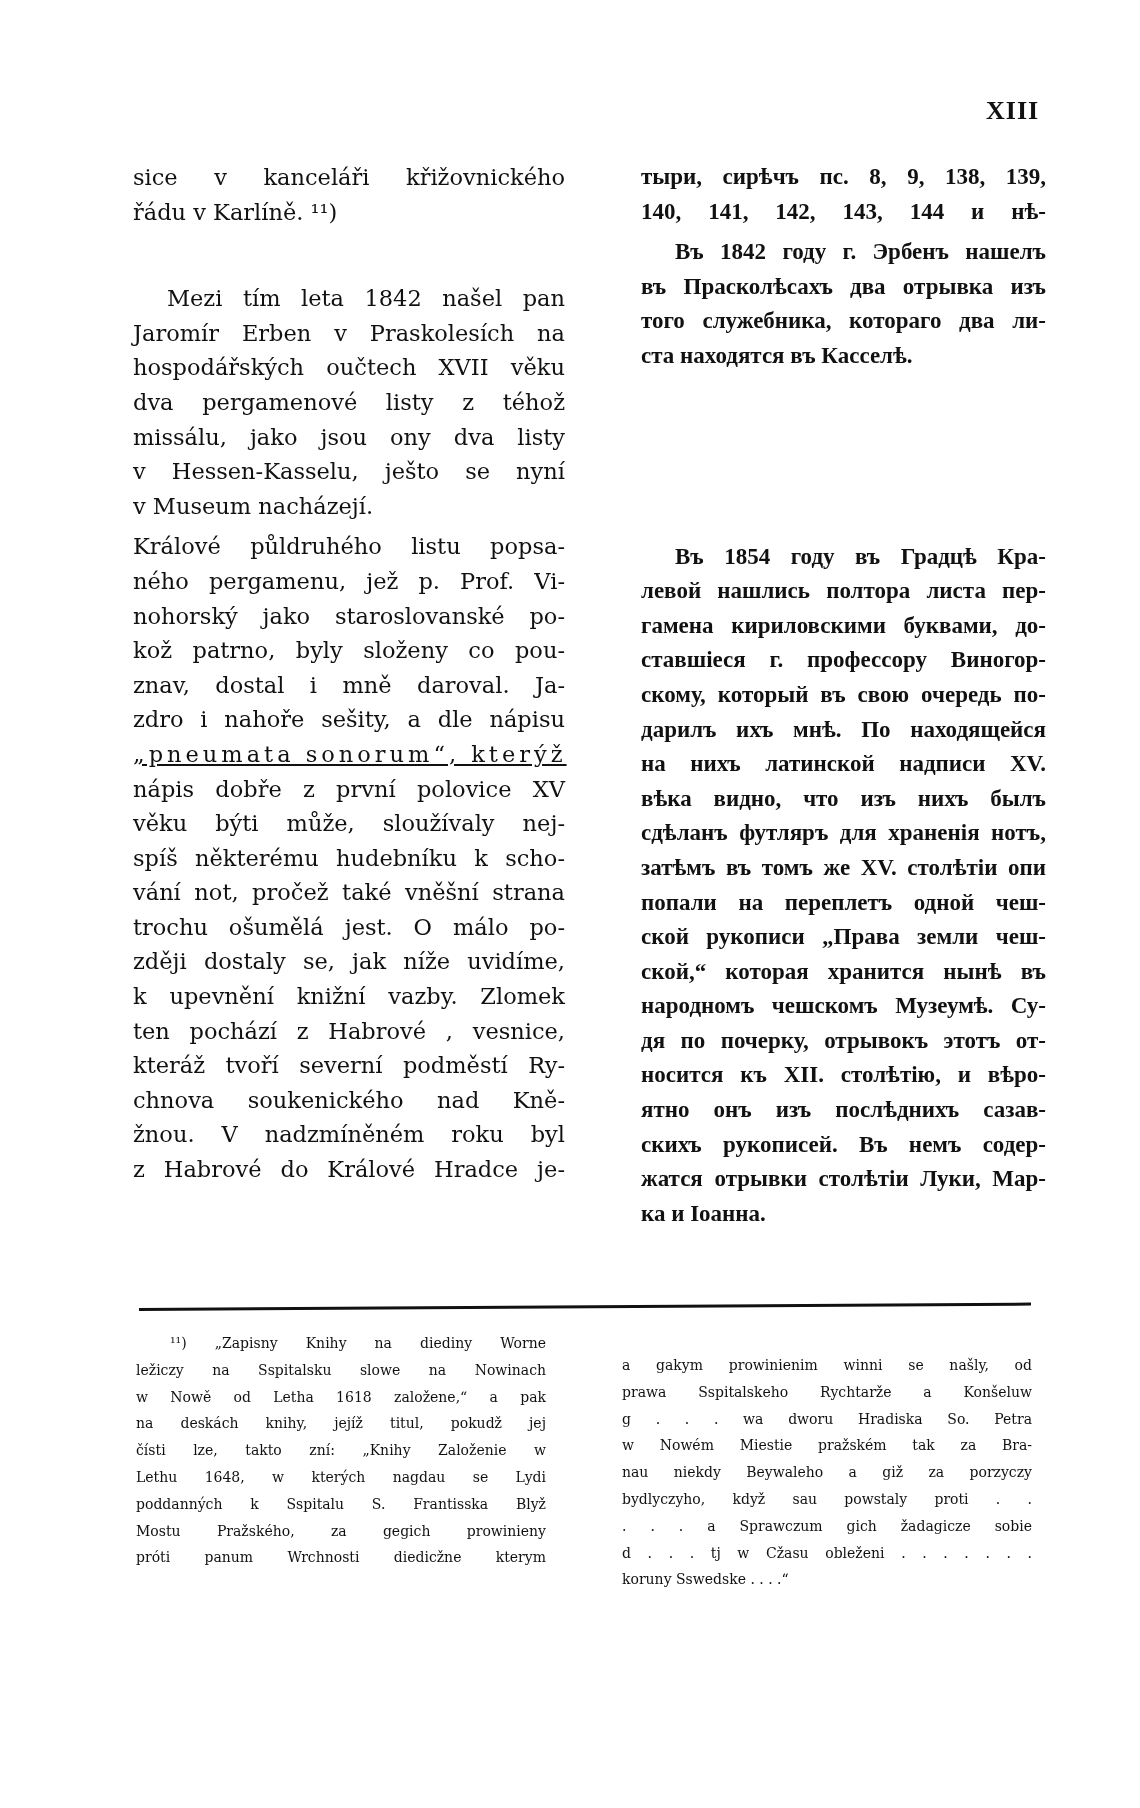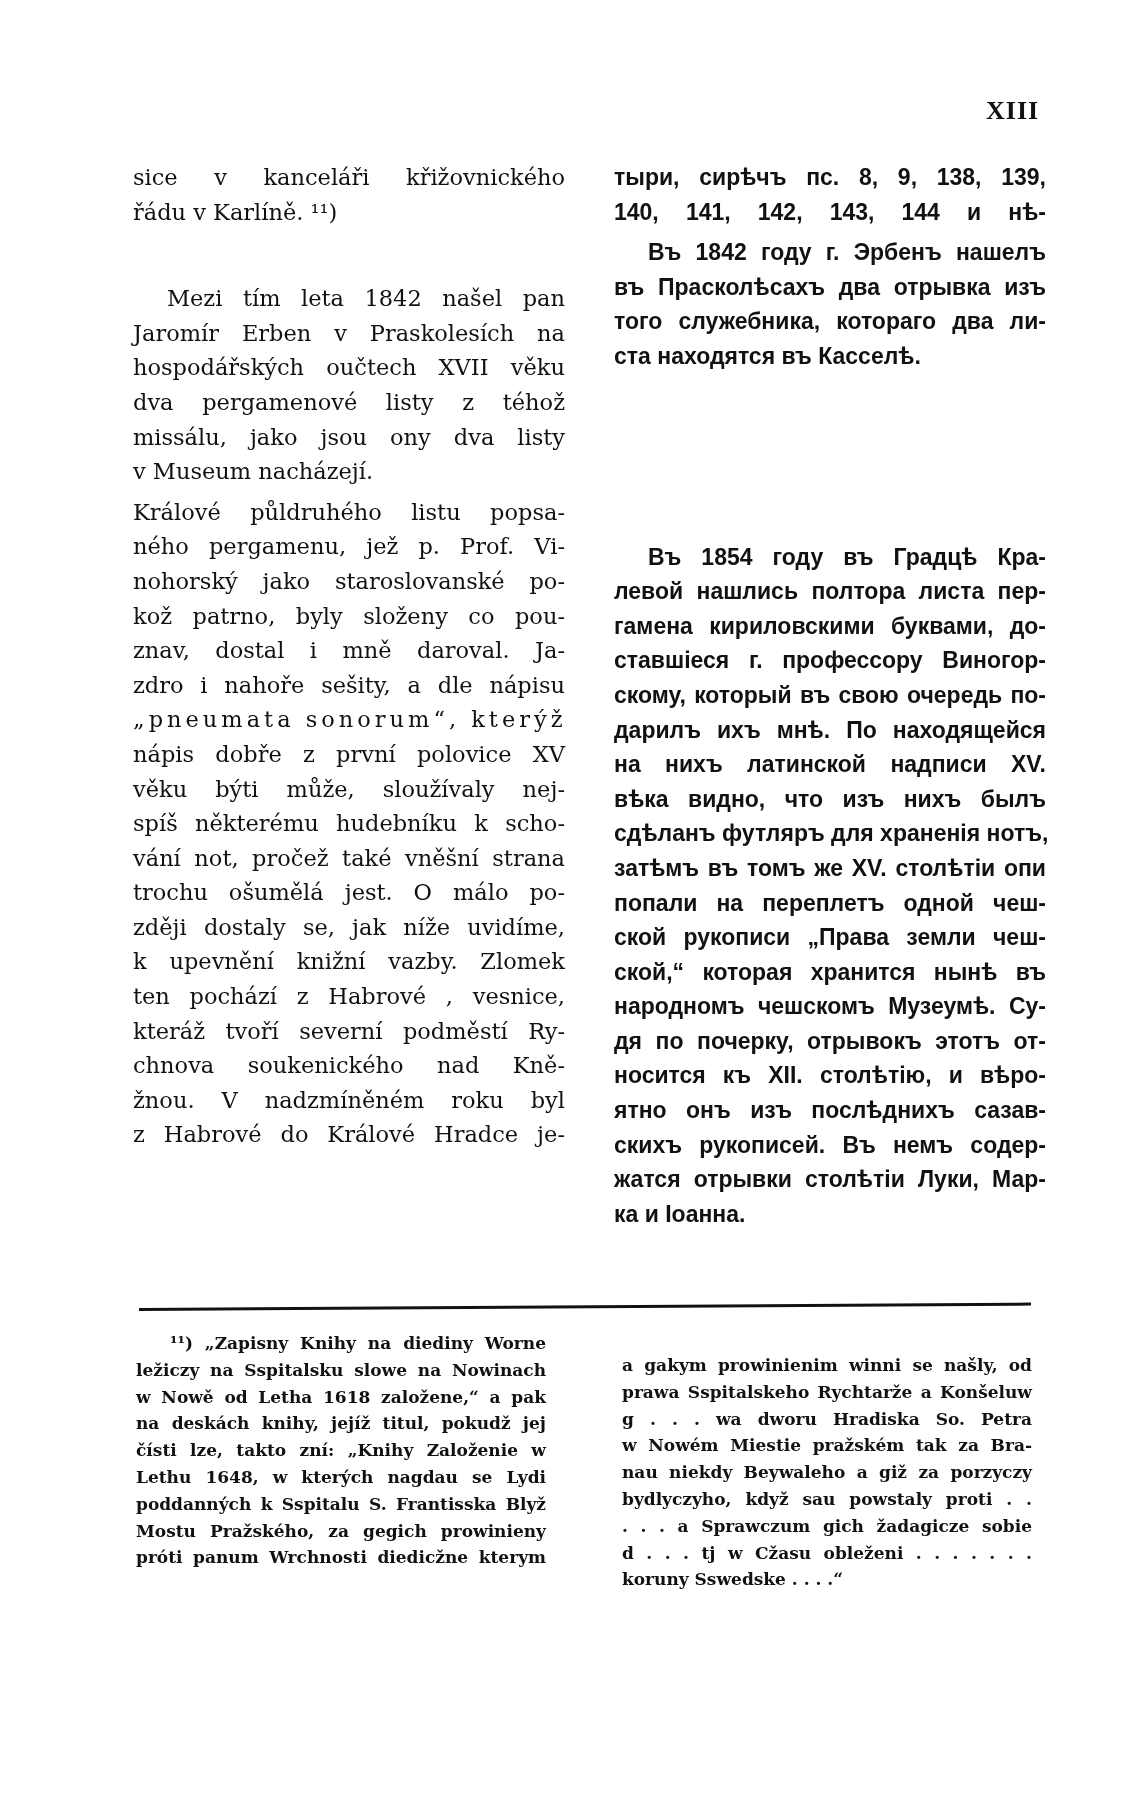--- a/index.html
+++ b/index.html
@@ -6,53 +6,54 @@
   body { width: 1140px; height: 1808px; position: relative; overflow: hidden;
          font-family: "DejaVu Serif", "Liberation Serif", serif; color: #111; }
   .page-number { position: absolute; top: 96px; left: 938px; font-size: 26px; font-weight: bold;
                  font-family: "Liberation Serif", serif; letter-spacing: 1px; margin-left: 48px; }
   .col { position: absolute; top: 160px; width: 432px; }
   .col-left { left: 133px; }
   .col-right { left: 614px; }
   .line { display: block; font-size: 23.5px; line-height: 34.6px; white-space: nowrap;
           text-align: justify; text-align-last: justify; height: 34.6px; overflow: visible; }
   .col-left .line { font-family: "DejaVu Serif", serif; font-size: 22.5px; }
-  .col-right .line { font-family: Liberation Sans, sans-serif; font-weight: bold; font-size: 23px; }
+  .col-right .line { font-family: Liberation Serif, serif; font-weight: bold; font-size: 23px; margin-left: 27px; }
   .line.last { text-align-last: left; }
   .line.indent { padding-left: 34px; }
   .para { display: block; }
   .gap-1 { height: 52px; }
   .gap-small { height: 6px; }
   .gap-big { height: 166px; }
-  .spaced { letter-spacing: 4px; }
+  .spaced { letter-spacing: 4px; text-decoration: underline; }
   .rule { position: absolute; left: 139px; top: 1308px; width: 892px; height: 0;
           border-top: 3px solid #111; transform: rotate(-0.35deg); transform-origin: left center; }
   .fn { position: absolute; top: 1330px; width: 410px; }
   .fn-left { left: 136px; }
   .fn-right { left: 622px; }
-  .fn .line { font-family: "DejaVu Serif", serif; font-size: 17px; line-height: 26.8px; height: 26.8px; font-weight: bold; }
+  .fn .line { font-family: "DejaVu Serif", serif; font-size: 14px; line-height: 26.8px; height: 26.8px; }
   .fn-right { top: 1328px; margin-top: 24px; }
 </style>
 </head>
 <body>
 
 <div class="page-number">XIII</div>
 
 <div class="col col-left">
   <div class="para">
     <span class="line">sice  v  kanceláři  křižovnického</span>
     <span class="line last">řádu v Karlíně. ¹¹)</span>
   </div>
   <div class="gap-1"></div>
   <div class="para">
     <span class="line indent">Mezi tím  leta 1842  našel pan</span>
     <span class="line">Jaromír Erben  v  Praskolesích  na</span>
     <span class="line">hospodářských oučtech XVII věku</span>
     <span class="line">dva  pergamenové  listy  z  téhož</span>
     <span class="line">missálu,  jako  jsou  ony  dva  listy</span>
+    <span class="line">v  Hessen-Kasselu,  ješto  se  nyní</span>
     <span class="line last">v  Museum  nacházejí.</span>
   </div>
   <div class="gap-small"></div>
   <div class="para">
     <span class="line">Králové  půldruhého  listu  popsa-</span>
     <span class="line">ného  pergamenu,  jež  p. Prof.  Vi-</span>
     <span class="line">nohorský jako staroslovanské  po-</span>
     <span class="line">kož  patrno,  byly  složeny  co pou-</span>
     <span class="line">znav,  dostal  i  mně  daroval.   Ja-</span>
     <span class="line">zdro  i  nahoře sešity,  a  dle nápisu</span>

